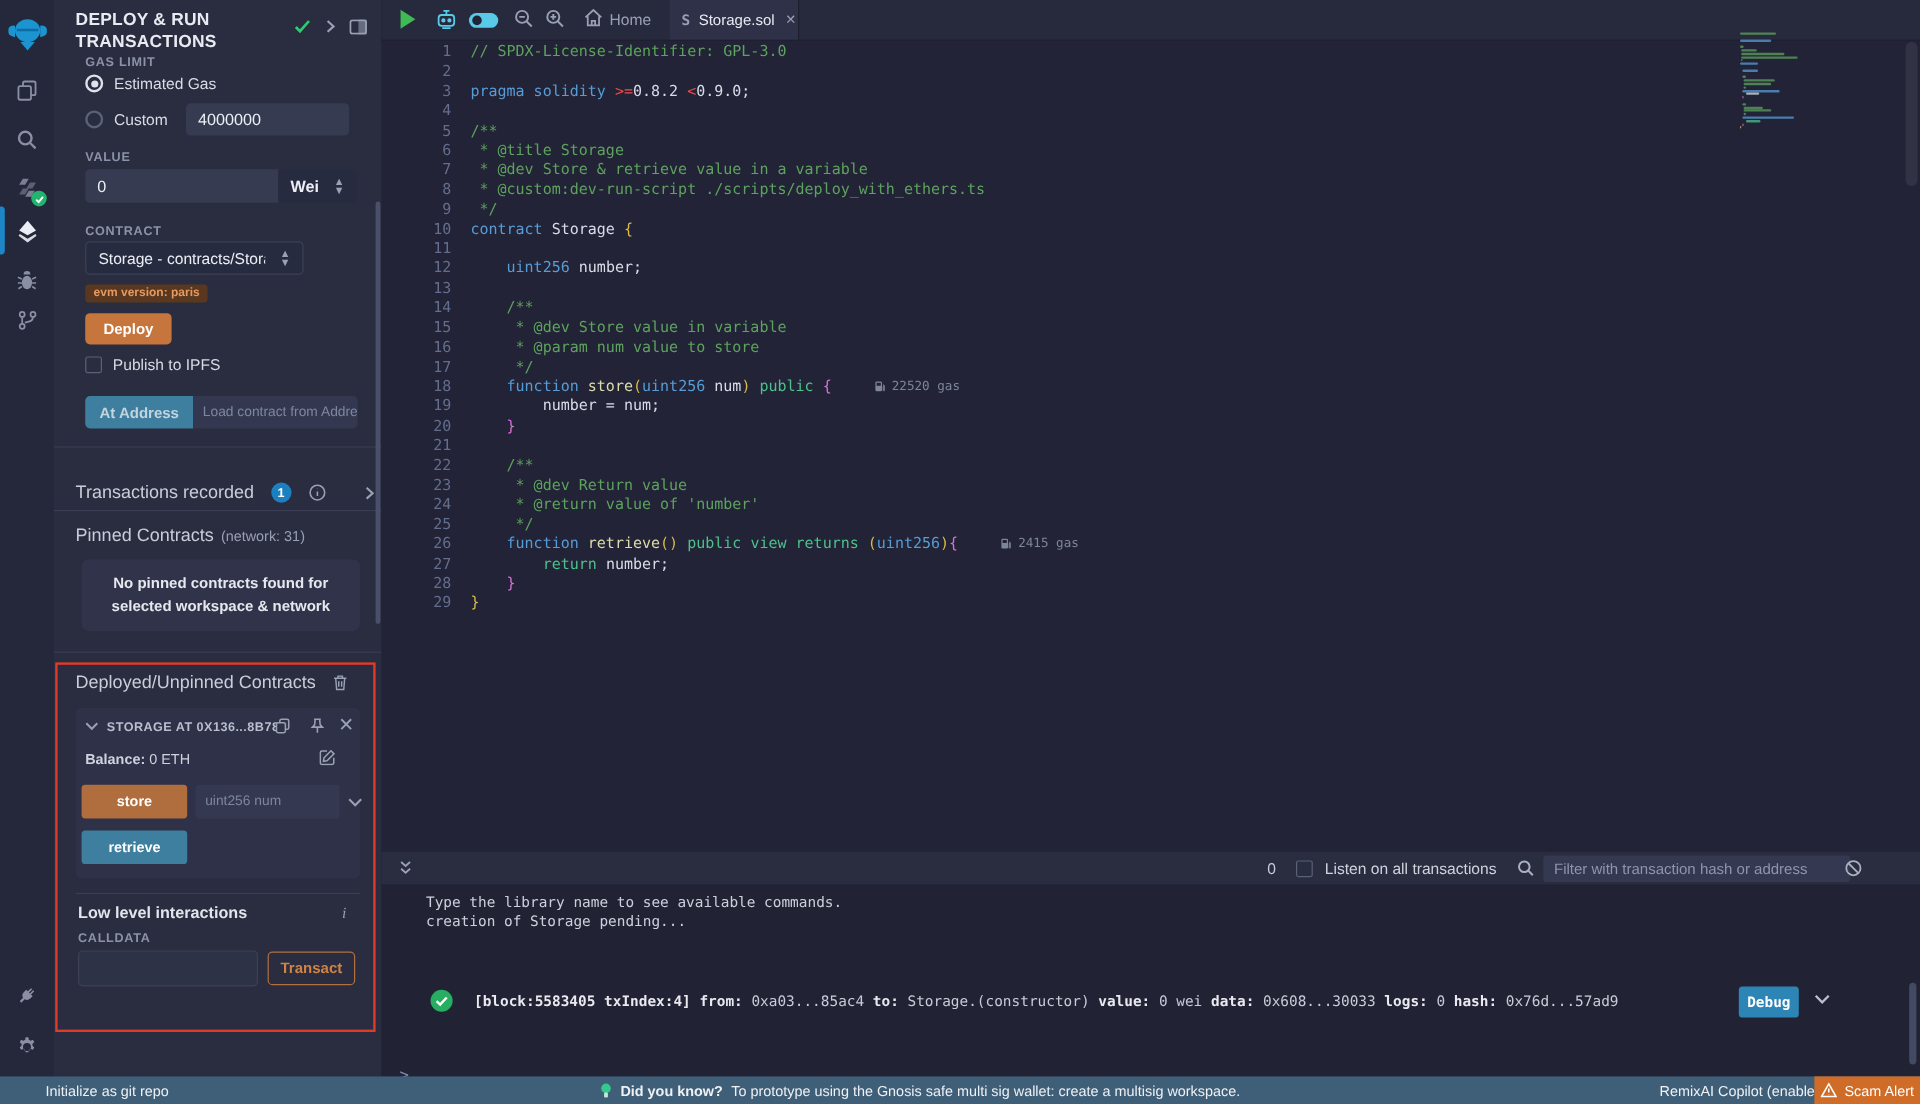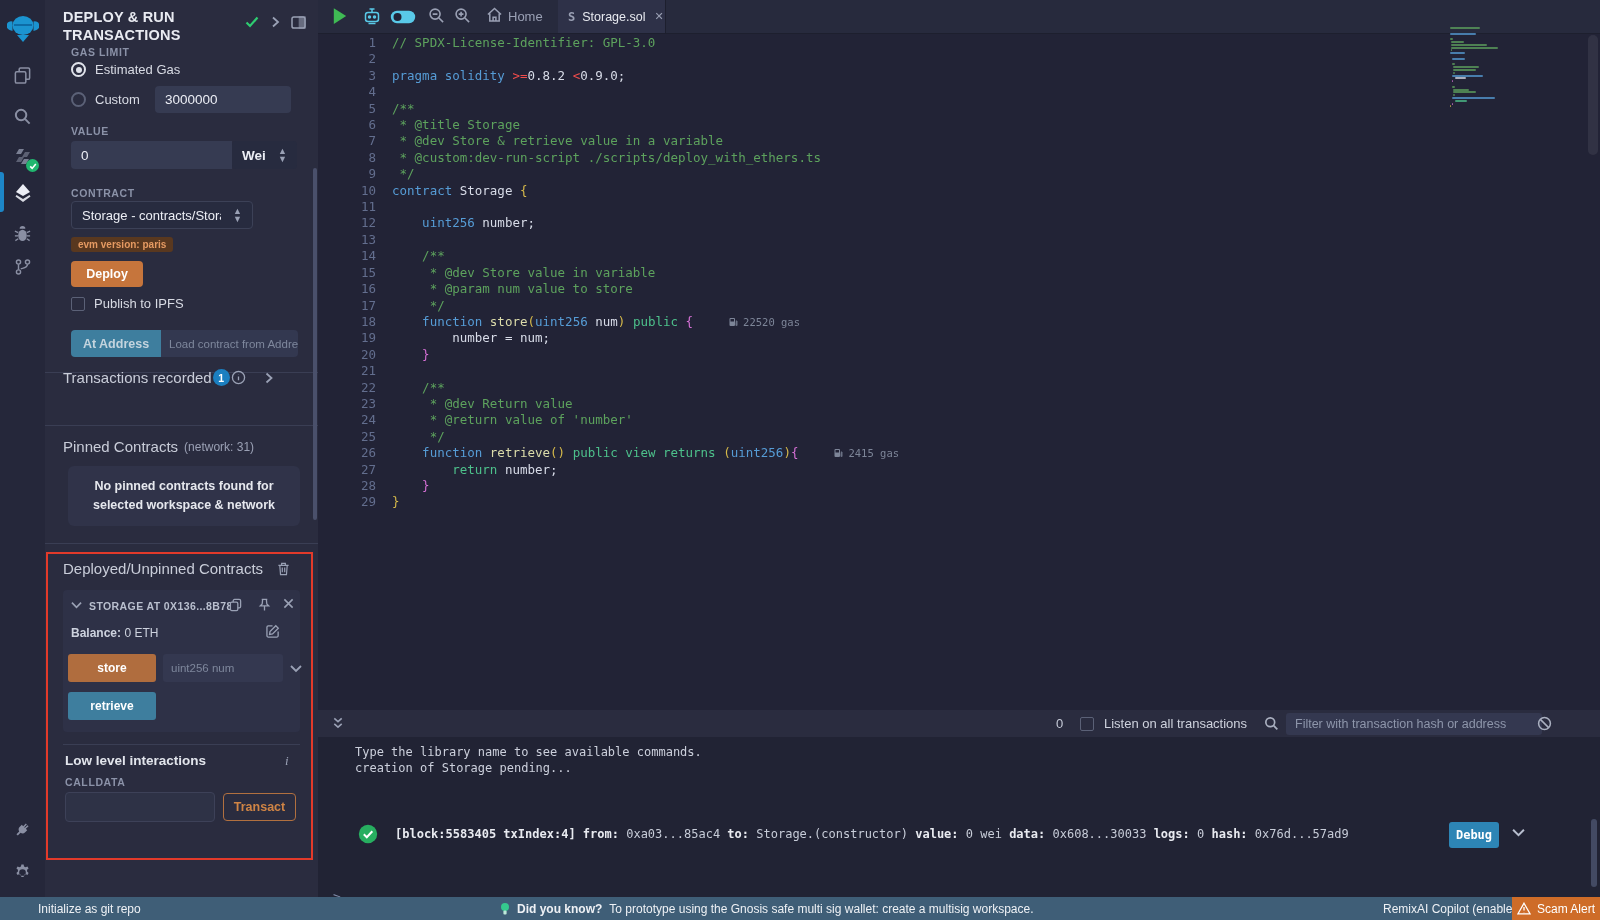--- a/index.html
+++ b/index.html
@@ -184,21 +184,21 @@
 
     <div class="sec-label" style="top:46px;">GAS LIMIT</div>
     <div class="row" style="left:26px;top:62px;">
       <span class="radio sel"></span>
       <span style="color:#d8dbe4;">Estimated Gas</span>
     </div>
     <div class="row" style="left:26px;top:92px;">
       <span class="radio"></span>
       <span style="color:#d8dbe4;">Custom</span>
     </div>
-    <div class="in-light" style="position:absolute;left:110px;top:86px;width:136px;height:27px;font-size:13.5px;">3000000</div>
+    <div class="in-light" style="position:absolute;left:110px;top:86px;width:136px;height:27px;font-size:13.5px;">4000000</div>
 
     <div class="sec-label" style="top:125px;">VALUE</div>
     <div class="in-light" style="position:absolute;left:26px;top:141px;width:161px;height:28px;border-radius:4px 0 0 4px;font-size:13.5px;">0</div>
     <div class="in-dark" style="position:absolute;left:187px;top:141px;width:65px;height:28px;border:none;font-size:13.5px;font-weight:bold;">
       <span>Wei</span>
       <span class="updown">▲<br>▼</span>
     </div>
 
     <div class="sec-label" style="top:187px;">CONTRACT</div>
     <div class="in-dark" style="position:absolute;left:26px;top:201px;width:182px;height:28px;font-size:13px;">
@@ -211,21 +211,21 @@
     <div class="row" style="left:26px;top:296px;">
       <span class="cb"></span>
       <span style="color:#d8dbe4;">Publish to IPFS</span>
     </div>
     <div class="row" style="left:26px;top:330px;gap:0;">
       <button class="btn ataddr-btn">At Address</button>
       <div class="ataddr-in">Load contract from Addre</div>
     </div>
 
     <div class="divider" style="top:372px;"></div>
-    <div class="row" style="left:18px;top:369px;gap:1px;">
+    <div class="row" style="left:18px;top:402px;gap:14px;">
       <span class="sec-head">Transactions recorded</span>
       <span class="count-badge">1</span>
       <span class="mini-ico" style="position:static;">
         <svg width="15" height="15" viewBox="0 0 16 16" fill="none" stroke="currentColor" stroke-width="1.4">
             <circle cx="8" cy="8" r="6.5"></circle>
             <path d="M8 7 v4 M8 4.6 v.2"></path>
           </svg>
       </span>
       <span class="mini-ico" style="position:static;margin-left:18px;">
         <svg width="8" height="12" viewBox="0 0 8 12" fill="none" stroke="currentColor" stroke-width="1.8">

